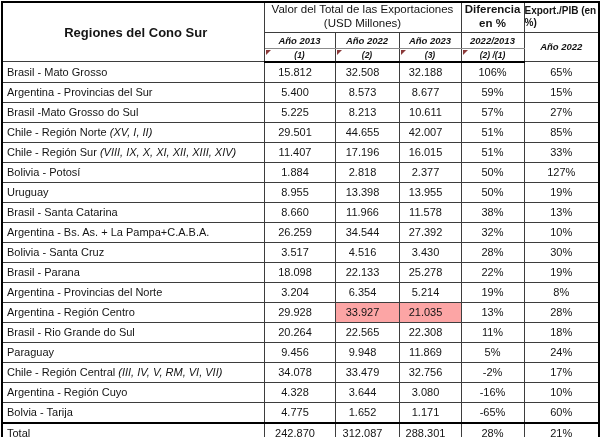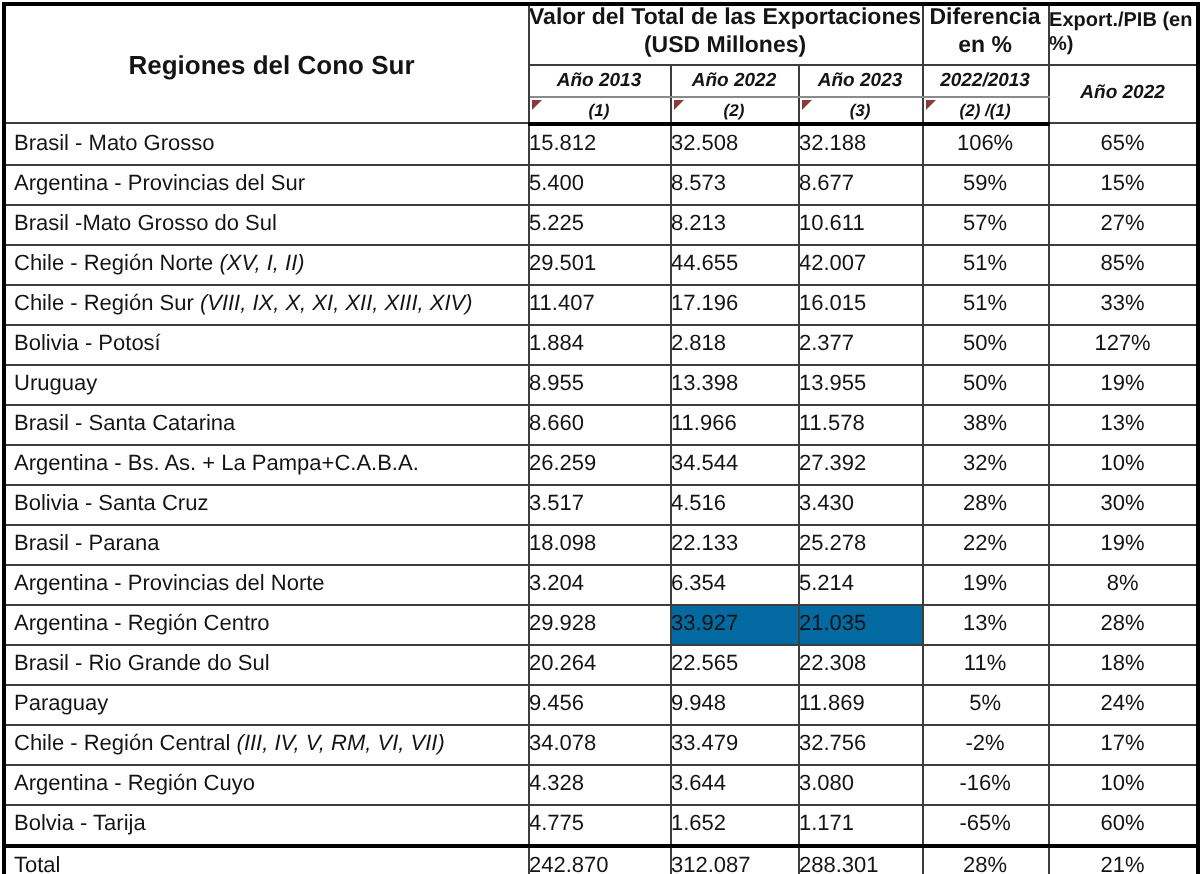--- a/index.html
+++ b/index.html
@@ -16,21 +16,21 @@
   th,td{
     border:1px solid #3d3d3d;
     padding:0;margin:0;overflow:hidden;white-space:nowrap;
     vertical-align:middle;
   }
   
   .h-region{
     font-weight:bold;font-size:13px;text-align:center;
     padding-left:5px;vertical-align:middle;
   }
-  .h-group{font-weight:bold;font-size:11.5px;text-align:center;line-height:1.2;}
+  .h-group{font-weight:normal;font-size:11.5px;text-align:center;line-height:1.2;}
   .h-diff{font-weight:bold;font-size:11.5px;text-align:center;line-height:1.2;}
   .h-pib{font-weight:bold;font-size:10px;text-align:left;line-height:1.25;}
   .h-year{
     font-weight:bold;font-style:italic;font-size:9.5px;text-align:center;
     border-bottom:1px solid #8a8a8a;height:15px;
   }
   .h-year-merged{
     font-weight:bold;font-style:italic;font-size:9.5px;text-align:center;
   }
   .h-note{
@@ -38,24 +38,24 @@
     position:relative;height:12px;
   }
   .marker{
     position:absolute;left:1px;top:1px;width:0;height:0;
     border-top:5px solid #8b3a3a;border-right:5px solid transparent;
   }
   tr.note-row th{border-bottom:2px solid #000;}
   
   td{font-size:11px;height:19px;}
   .c-region{text-align:left;padding-left:4px;margin-left:38px;}
-  .c-num{text-align:left;padding-right:9px;}
+  .c-num{text-align:center;padding-right:9px;}
   .c-pct{text-align:center;}
   .suffix{font-style:italic;}
-  .shaded{background:#0369a1;}
+  .shaded{background:#fca5a5;}
   tr.total-row td{border-top:2px solid #000;}
 </style>
 </head>
 <body>
 
 <div class="sheet">
   <table class="grid">
     <colgroup>
       <col style="width:262px">
         <col style="width:71px">

